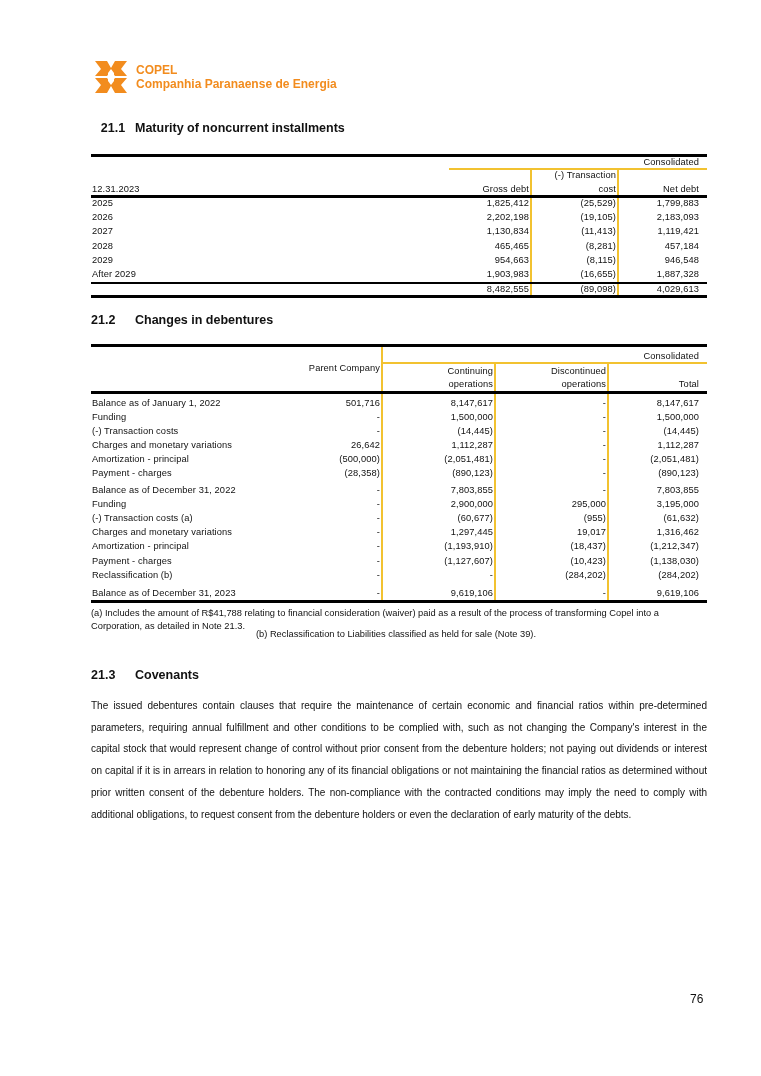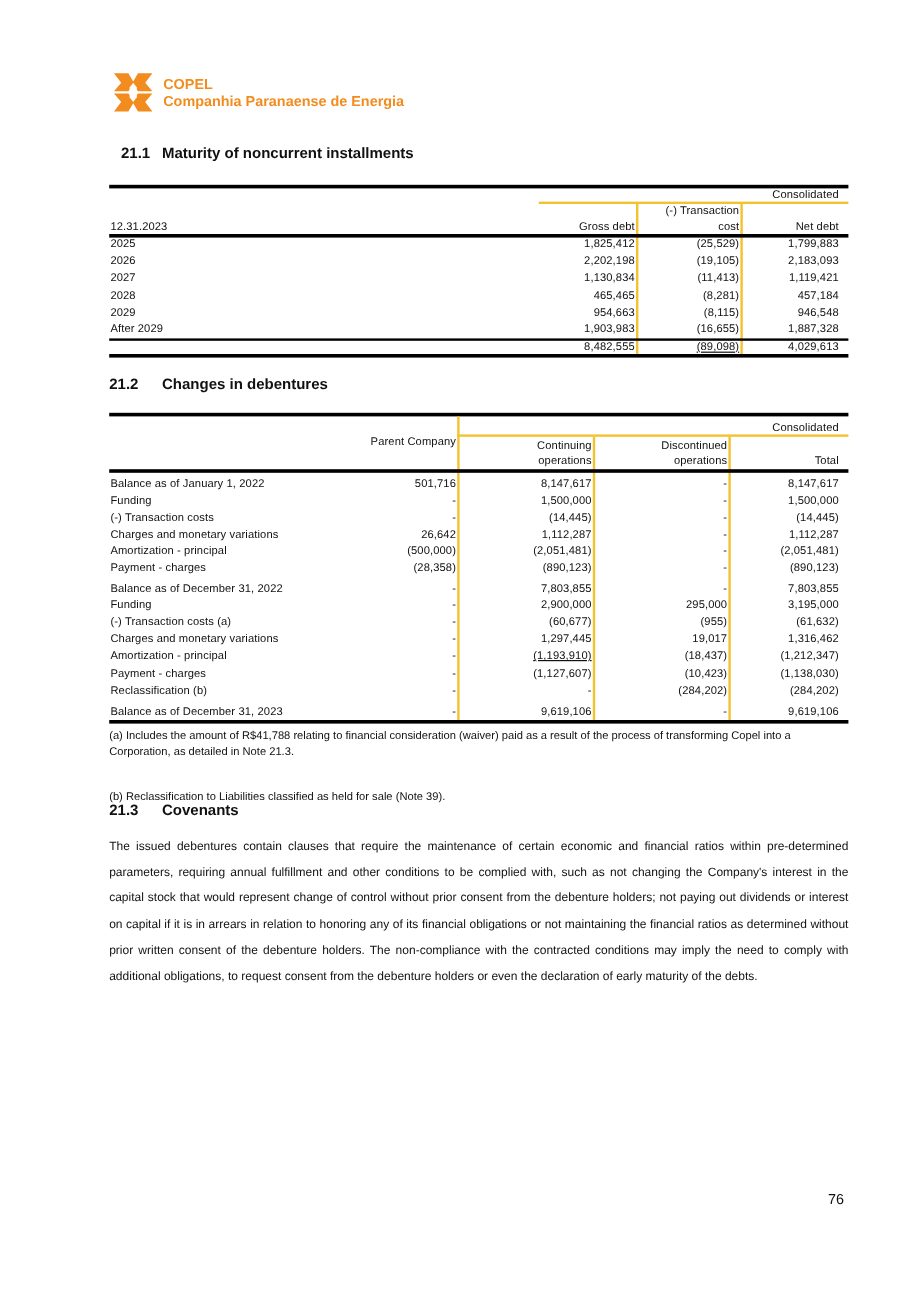--- a/index.html
+++ b/index.html
@@ -83,21 +83,21 @@
       <div class="cell r" style="right: 145px; top: 254.8px;">(8,115)</div>
       <div class="cell r" style="right: 62px; top: 254.8px;">946,548</div>
       <div class="cell" style="left: 92px; top: 269px;">After 2029</div>
       <div class="cell r" style="right: 232px; top: 269px;">1,903,983</div>
       <div class="cell r" style="right: 145px; top: 269px;">(16,655)</div>
       <div class="cell r" style="right: 62px; top: 269px;">1,887,328</div>
     </div>
 
   <div class="rule-thin" style="left:91px; top:282px; width:616px; height:2px;"></div>
   <div class="cell r" style="right:232px; top:284px;">8,482,555</div>
-  <div class="cell r" style="right:145px; top:284px;text-decoration:underline;">(89,098)</div>
+  <div class="cell r" style="right:145px; top:284px;">(89,098)</div>
   <div class="cell r" style="right:62px; top:284px;">4,029,613</div>
   <div class="rule-thick" style="left:91px; top:295px; width:616px;"></div>
 </div>
 
 <div class="abs section-title" style="left:91px; top:313px;">
   <span class="num">21.2</span><span>Changes in debentures</span>
 </div>
 
 <div class="abs t" style="left:0; top:0; width:761px; height:610px;">
   <div class="rule-thick" style="left:91px; top:344px; width:616px;"></div>
@@ -161,21 +161,21 @@
       <div class="cell r" style="right: 268px; top: 513.2px;">(60,677)</div>
       <div class="cell r" style="right: 155px; top: 513.2px;">(955)</div>
       <div class="cell r" style="right: 62px; top: 513.2px;">(61,632)</div>
       <div class="cell" style="left: 92px; top: 527.3px;">Charges and monetary variations</div>
       <div class="cell r" style="right: 381px; top: 527.3px;">-</div>
       <div class="cell r" style="right: 268px; top: 527.3px;">1,297,445</div>
       <div class="cell r" style="right: 155px; top: 527.3px;">19,017</div>
       <div class="cell r" style="right: 62px; top: 527.3px;">1,316,462</div>
       <div class="cell" style="left: 92px; top: 541.4px;">Amortization - principal</div>
       <div class="cell r" style="right: 381px; top: 541.4px;">-</div>
-      <div class="cell r" style="right: 268px; top: 541.4px; text-decoration: underline;">(1,193,910)</div>
+      <div class="cell r" style="right: 268px; top: 541.4px;">(1,193,910)</div>
       <div class="cell r" style="right: 155px; top: 541.4px;">(18,437)</div>
       <div class="cell r" style="right: 62px; top: 541.4px;">(1,212,347)</div>
       <div class="cell" style="left: 92px; top: 555.5px;">Payment - charges</div>
       <div class="cell r" style="right: 381px; top: 555.5px;">-</div>
       <div class="cell r" style="right: 268px; top: 555.5px;">(1,127,607)</div>
       <div class="cell r" style="right: 155px; top: 555.5px;">(10,423)</div>
       <div class="cell r" style="right: 62px; top: 555.5px;">(1,138,030)</div>
       <div class="cell" style="left: 92px; top: 570px;">Reclassification (b)</div>
       <div class="cell r" style="right: 381px; top: 569.6px;">-</div>
       <div class="cell r" style="right: 268px; top: 569.6px;">-</div>
@@ -185,20 +185,20 @@
       <div class="cell r" style="right: 381px; top: 588px;">-</div>
       <div class="cell r" style="right: 268px; top: 588px;">9,619,106</div>
       <div class="cell r" style="right: 155px; top: 588px;">-</div>
       <div class="cell r" style="right: 62px; top: 588px;">9,619,106</div>
     </div>
 
   <div class="rule-thick" style="left:91px; top:600px; width:616px;"></div>
 </div>
 
 <div class="abs foot" style="left:91px; top:607px; width:610px;">(a) Includes the amount of R$41,788 relating to financial consideration (waiver) paid as a result of the process of transforming Copel into a Corporation, as detailed in Note 21.3.</div>
-<div class="abs foot" style="left:91px; top:658px; width:610px;">(b) Reclassification to Liabilities classified as held for sale (Note 39).</div>
+<div class="abs foot" style="left:91px; top:628px; width:610px;text-align:center;">(b) Reclassification to Liabilities classified as held for sale (Note 39).</div>
 
 <div class="abs section-title" style="left:91px; top:668px;">
   <span class="num">21.3</span><span>Covenants</span>
 </div>
 <div class="abs para">The issued debentures contain clauses that require the maintenance of certain economic and financial ratios within pre-determined parameters, requiring annual fulfillment and other conditions to be complied with, such as not changing the Company's interest in the capital stock that would represent change of control without prior consent from the debenture holders; not paying out dividends or interest on capital if it is in arrears in relation to honoring any of its financial obligations or not maintaining the financial ratios as determined without prior written consent of the debenture holders. The non-compliance with the contracted conditions may imply the need to comply with additional obligations, to request consent from the debenture holders or even the declaration of early maturity of the debts.</div>
 
 <div class="abs page-num">76</div>
 
 </body></html>

